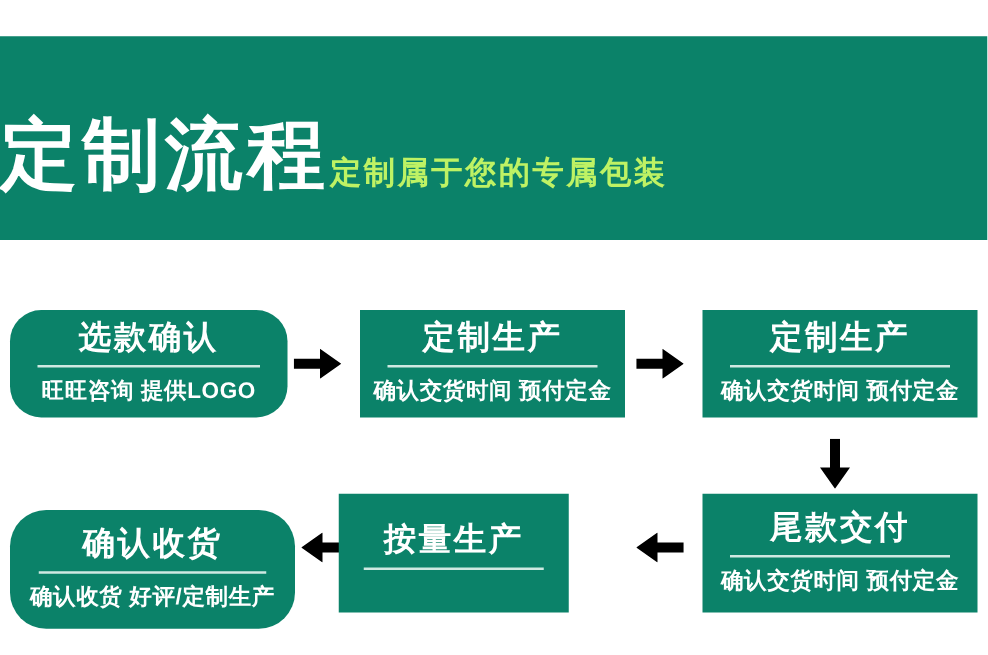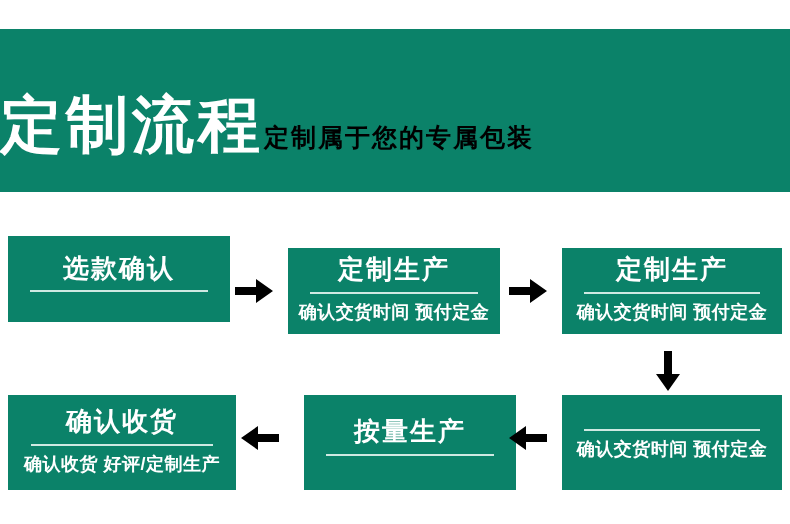--- a/index.html
+++ b/index.html
@@ -31,21 +31,21 @@
   }
   .banner-title {
     color: #ffffff;
     font-size: 62px;
     font-weight: bold;
     letter-spacing: 4px;
     line-height: 1.0;
     white-space: nowrap;
   }
   .banner-subtitle {
-    color: #000000;
+    color: #bef264;
     font-size: 25px;
     font-weight: bold;
     letter-spacing: 2px;
     margin-top: 26px;
     white-space: nowrap;
   }
 
   
   .flow {
     position: absolute;
@@ -83,26 +83,26 @@
   .step-sub {
     color: #ffffff;
     font-size: 18px;
     font-weight: bold;
     letter-spacing: 0.5px;
     line-height: 1.15;
     white-space: nowrap;
   }
 
   
-  .box-1 { left: 8px;   top: 44px;  width: 222px; height: 86px; }
+  .box-1 { left: 8px;   top: 56px;  width: 222px; height: 86px; border-radius: 25px; }
   .box-2 { left: 288px; top: 56px;  width: 212px; height: 86px; }
   .box-3 { left: 562px; top: 56px;  width: 220px; height: 86px; }
   
-  .box-4 { left: 8px;   top: 203px; width: 228px; height: 95px; }
-  .box-5 { left: 304px; top: 203px; width: 212px; height: 95px; text-align: right; }
+  .box-4 { left: 8px;   top: 216px; width: 228px; height: 95px; border-radius: 29px; }
+  .box-5 { left: 271px; top: 203px; width: 184px; height: 95px; text-align: right; }
   .box-6 { left: 562px; top: 203px; width: 220px; height: 95px; }
 
   
   .arrow {
     position: absolute;
     width: 40px;
     height: 30px;
     display: flex;
     align-items: center;
     justify-content: center;
@@ -121,20 +121,21 @@
 <div class="banner">
   <div class="banner-title">定制流程</div>
   <div class="banner-subtitle">定制属于您的专属包装</div>
 </div>
 
 <div class="flow">
 
   <div class="step-box box-1">
     <div class="step-title">选款确认</div>
     <div class="step-rule"></div>
+    <div class="step-sub">旺旺咨询 提供LOGO</div>
   </div>
 
   <div class="arrow arrow-r1">
     <svg width="38" height="24" viewBox="0 0 38 24" aria-hidden="true">
       <path d="M0 8 H21 V0 L38 12 L21 24 V16 H0 Z" fill="#000000"></path>
     </svg>
   </div>
 
   <div class="step-box box-2">
     <div class="step-title">定制生产</div>
@@ -177,17 +178,18 @@
     <div class="step-rule"></div>
   </div>
 
   <div class="arrow arrow-l2">
     <svg width="38" height="24" viewBox="0 0 38 24" aria-hidden="true">
       <path d="M38 8 H17 V0 L0 12 L17 24 V16 H38 Z" fill="#000000"></path>
     </svg>
   </div>
 
   <div class="step-box box-6">
+    <div class="step-title">尾款交付</div>
     <div class="step-rule"></div>
     <div class="step-sub">确认交货时间 预付定金</div>
   </div>
 
 </div>
 
 </body></html>

